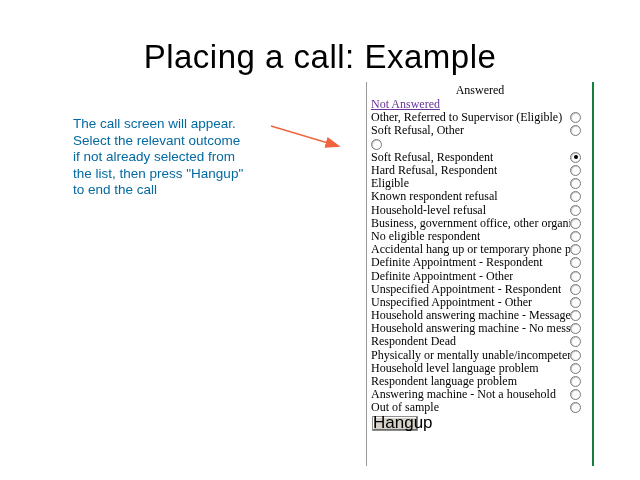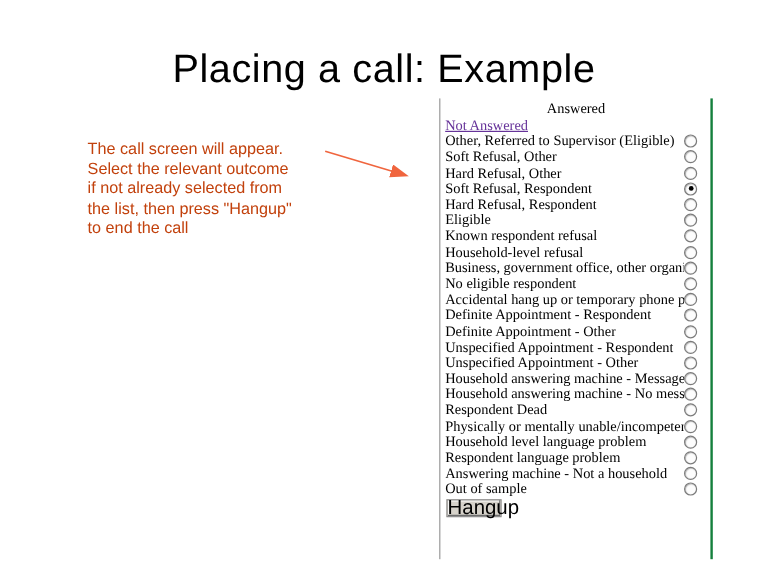--- a/index.html
+++ b/index.html
@@ -7,21 +7,21 @@
     position:relative; width:640px; height:480px; background:#ffffff;
     overflow:hidden; font-family:"Liberation Sans", sans-serif;padding-left:13px;
   }
   .title {
     position:absolute; left:0; top:38px; width:640px;
     text-align:center; font-size:33px; font-weight:400; color:#000;
     letter-spacing:0.5px;
   }
   .instruction {
     position:absolute; left:73px; top:116px; width:250px;
-    font-size:13.5px; line-height:16.5px; color:#c2410c;
+    font-size:13.5px; line-height:16.5px; color:#0369a1;
     white-space:pre-line;
   }
   .arrow-svg { position:absolute; left:268px; top:121px; width:90px; height:34px; }
 
   .panel {
     position:absolute; left:366px; top:82px; width:228px; height:384px;
     border-left:1px solid #9a9a9a; border-right:2px solid #15803d;
     background:#fff; font-family:"Liberation Serif", serif; font-size:12px;
     color:#000; box-sizing:border-box; padding:2px 3px 0 4px;
   }
@@ -84,21 +84,20 @@
     <div id="option-list">
         <div class="row">
           <span class="label">Other, Referred to Supervisor (Eligible)</span>
           <span class="radio"></span>
         </div>
         <div class="row">
           <span class="label">Soft Refusal, Other</span>
           <span class="radio"></span>
         </div>
         <div class="row">
-          <span class="label">Hard Refusal, Other</span>
           <span class="radio"></span>
         </div>
         <div class="row">
           <span class="label">Soft Refusal, Respondent</span>
           <span class="radio checked"></span>
         </div>
         <div class="row">
           <span class="label">Hard Refusal, Respondent</span>
           <span class="radio"></span>
         </div>

